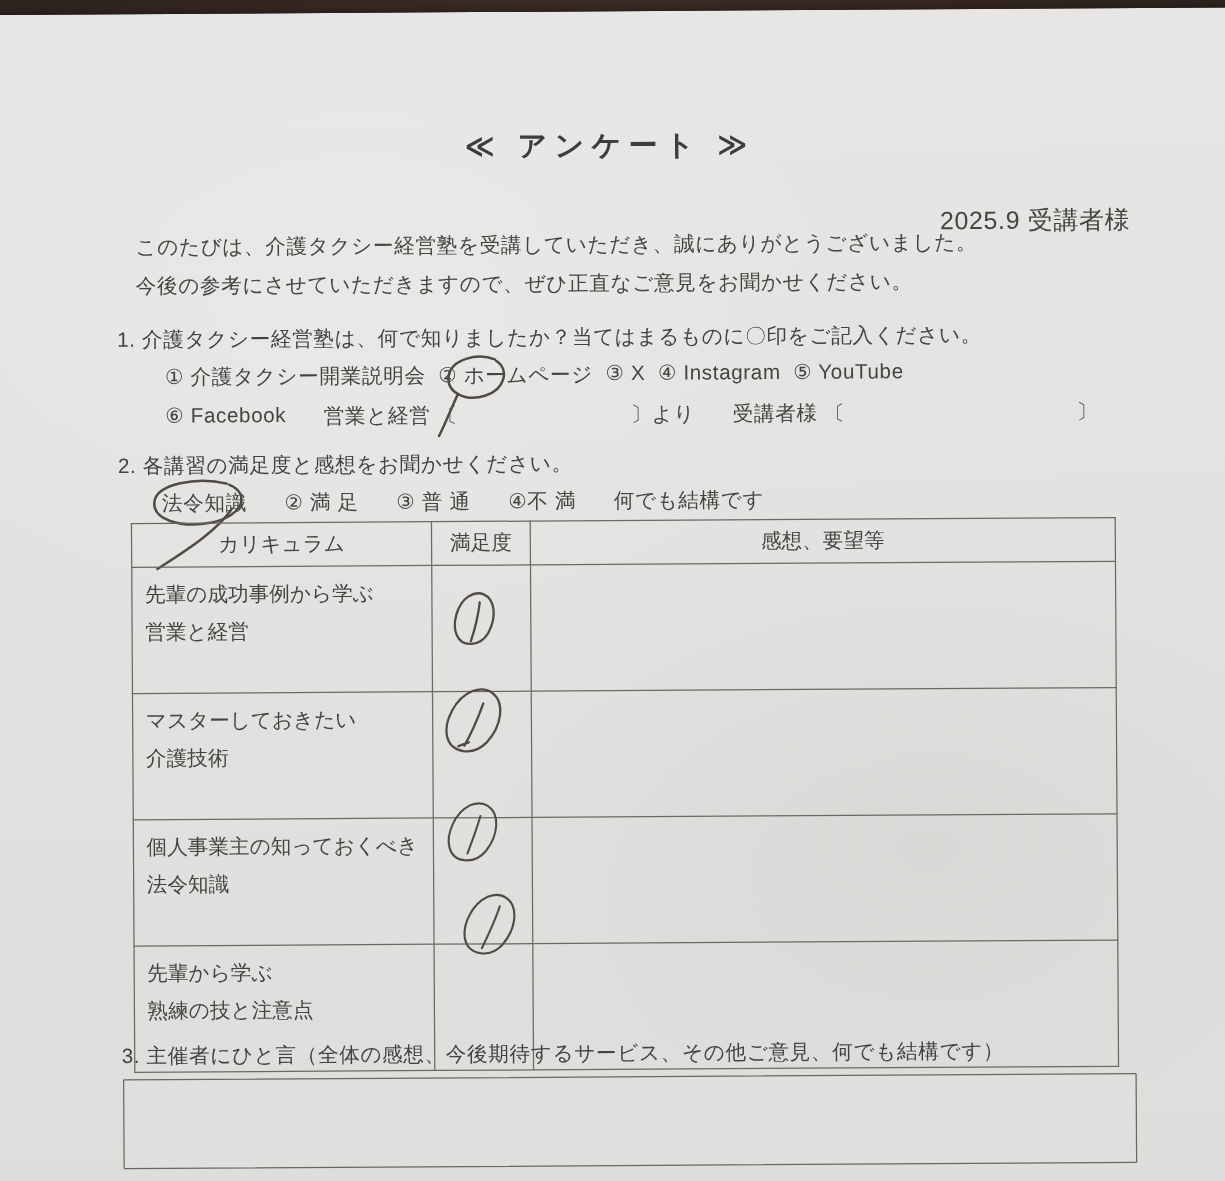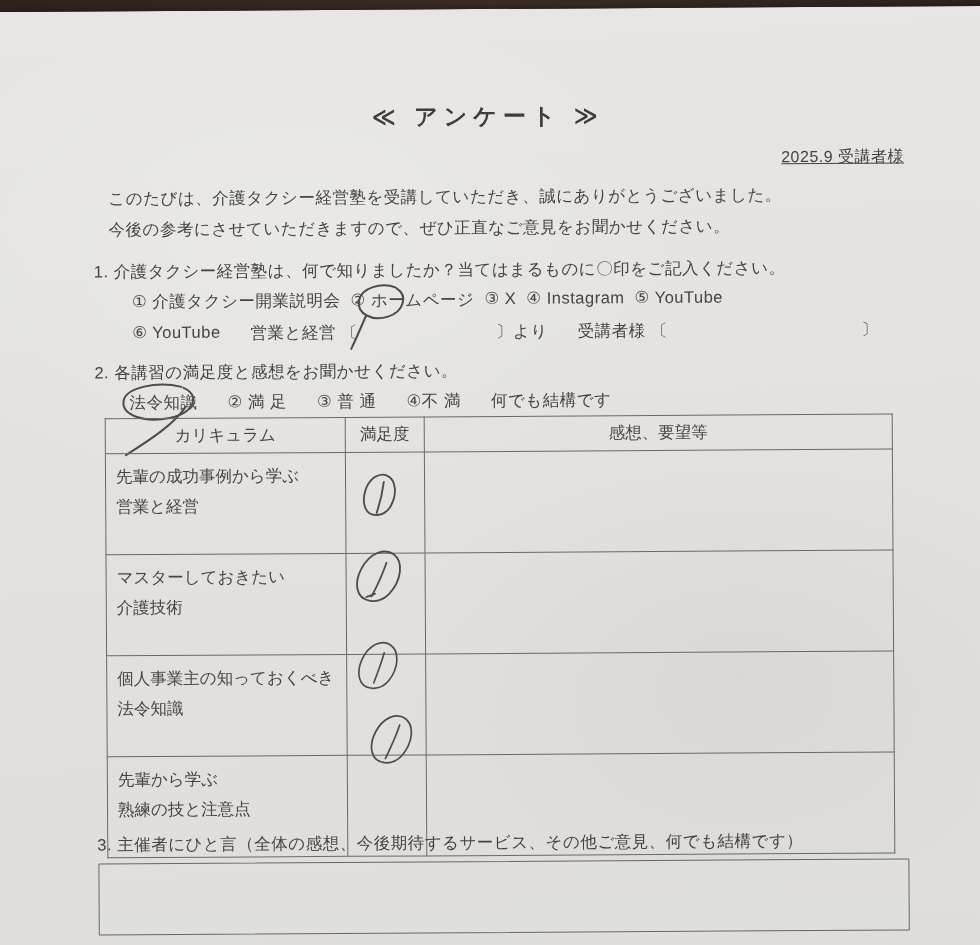--- a/index.html
+++ b/index.html
@@ -21,21 +21,21 @@
   .content{
     position:absolute;inset:0;transform:rotate(-0.35deg);transform-origin:50% 50%;
     color:#454441;
   }
   .abs{position:absolute;}
   .print{font-size:16.5px;letter-spacing:.5px;white-space:nowrap;}
   .title{
     left:0;top:101px;width:980px;text-align:center;
     font-size:23px;font-weight:600;letter-spacing:6px;color:#3e3d3b;
   }
-  .date{right:74px;top:149px;font-size:16px;text-decoration:underline;}
+  .date{right:74px;top:165px;font-size:20px;}
   .intro{left:110px;top:181px;line-height:31px;}
   .q-title{color:#434240;}
   .optrow{display:flex;align-items:flex-start;}
   .optrow > span{display:inline-block;}
   .gap26 > span + span{margin-left:10px;}
   .gap30 > span + span{margin-left:30px;}
   .spacer110{width:108px;}
   table.survey{
     border-collapse:collapse;table-layout:fixed;width:787px;
     font-size:16.5px;color:#454441;
@@ -72,21 +72,21 @@
 
     <div class="abs print optrow gap26" style="left:133px;top:289px;">
       <span>① 介護タクシー開業説明会</span>
       <span>② ホームページ</span>
       <span>③ X</span>
       <span>④ Instagram</span>
       <span>⑤ YouTube</span>
     </div>
 
     <div class="abs print optrow gap30" style="left:133px;top:321px;">
-      <span>⑥ YouTube</span>
+      <span>⑥ Facebook</span>
       <span>営業と経営 〔</span>
       <span class="spacer110"></span>
       <span style="margin-left:0;text-align:center;">〕より</span>
       <span>受講者様 〔</span>
     </div>
     <div class="abs print" style="left:862px;top:321px;">〕</div>
 
     <svg class="abs" style="left:350px;top:280px;" width="66" height="72" viewBox="0 0 66 72">
       <path class="ink" d="M48 8 C59 15 55 31 39 36 C23 41 8 33 10 20 C12 7 33 1 47 7"></path>
       <path class="ink" d="M17 35 C12 46 7 58 2 68"></path>

